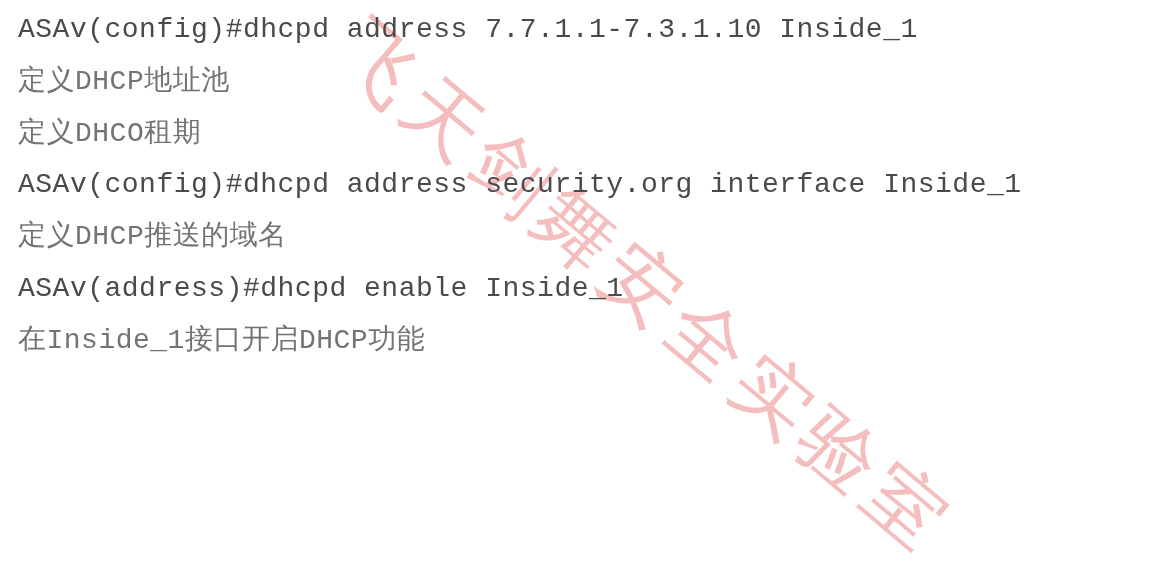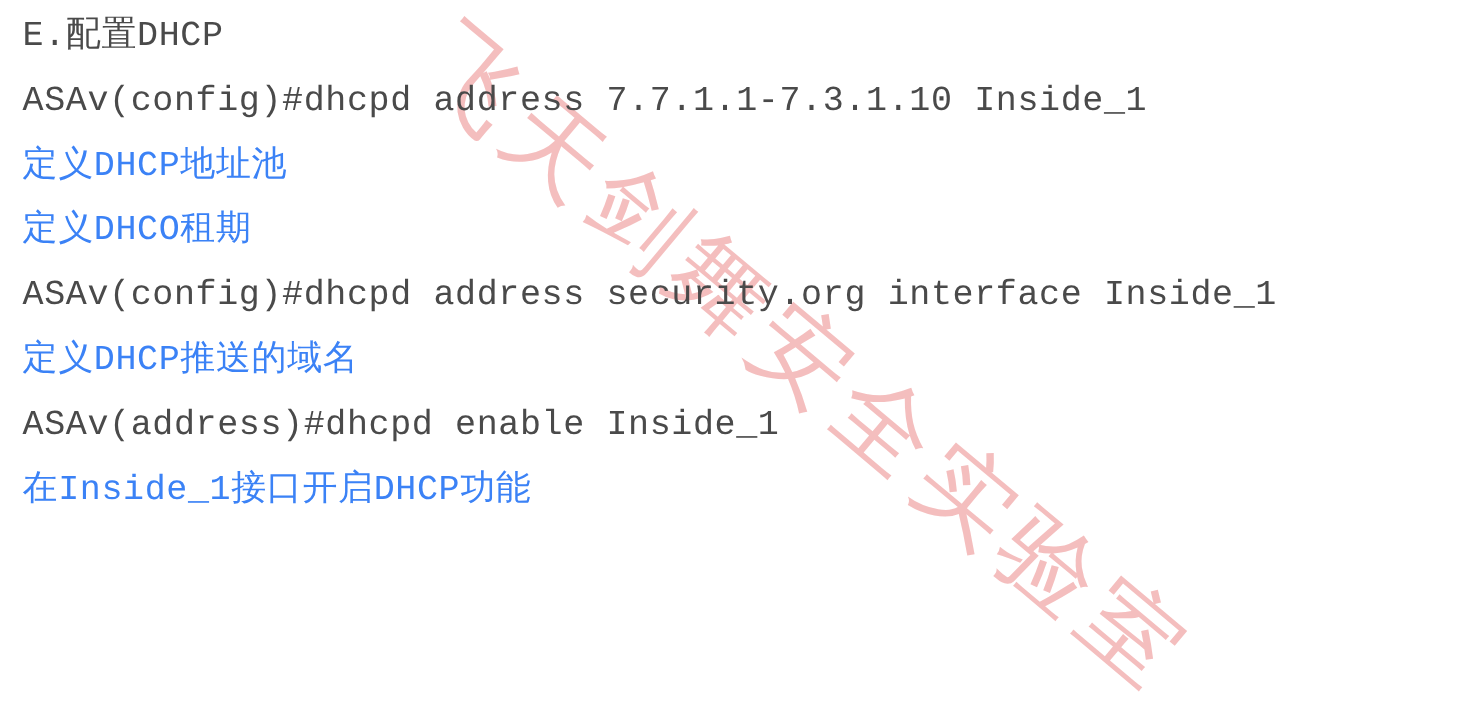--- a/index.html
+++ b/index.html
@@ -24,21 +24,21 @@
       z-index: 2;
     }
     .line {
       white-space: pre;
       letter-spacing: 0.5px;
     }
     .cmd {
       color: #4a4a4a;
     }
     .comment {
-      color: #3b82f6;
+      color: #737373;
       font-weight: 500;
     }
     .watermark {
       position: absolute;
       top: 50%;
       left: 55%;
       transform: translate(-50%, -50%) rotate(40deg);
       font-size: 78px;
       color: rgba(230, 110, 110, 0.45);
       font-family: "KaiTi", "楷体", "STKaiti", serif;
@@ -48,21 +48,20 @@
       letter-spacing: 8px;
       font-weight: 400;
     }
   </style>
 </head>
 <body>
 
 <div class="watermark">飞天剑舞安全实验室</div>
 
 <div class="content">
-  <div class="line cmd">E.配置DHCP</div>
   <div class="line cmd">ASAv(config)#dhcpd address 7.7.1.1-7.3.1.10 Inside_1</div>
   <div class="line comment">定义DHCP地址池</div>
   <div class="line comment">定义DHCO租期</div>
   <div class="line cmd">ASAv(config)#dhcpd address security.org interface Inside_1</div>
   <div class="line comment">定义DHCP推送的域名</div>
   <div class="line cmd">ASAv(address)#dhcpd enable Inside_1</div>
   <div class="line comment">在Inside_1接口开启DHCP功能</div>
 </div>
 
 </body></html>

